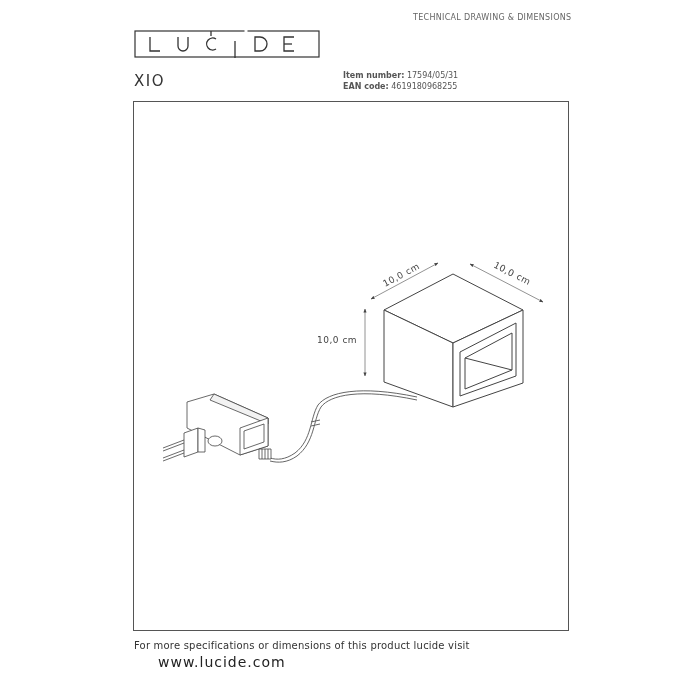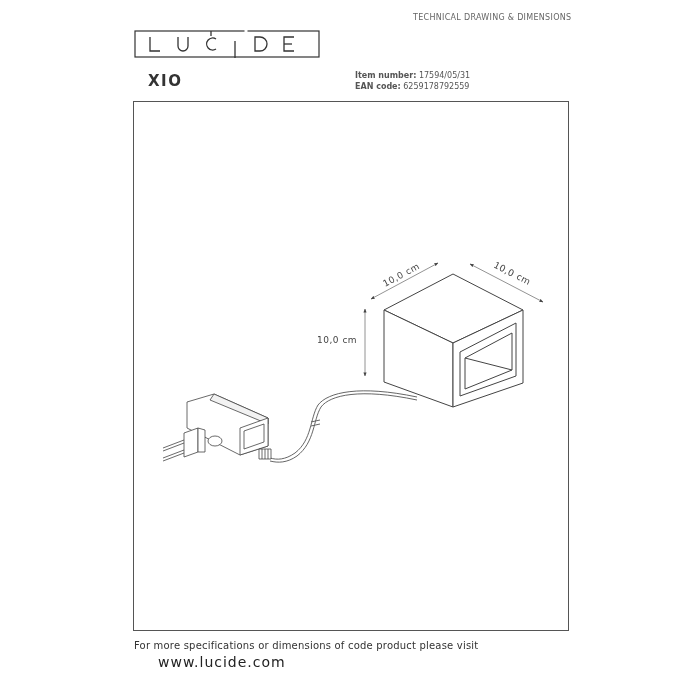--- a/index.html
+++ b/index.html
@@ -1,21 +1,21 @@
 <!DOCTYPE html>
 <html><head>
 <meta charset="utf-8">
 <style>
   html, body { margin:0; padding:0; background:#ffffff; }
   body { width:700px; height:700px; position:relative; overflow:hidden; font-family:"DejaVu Sans", sans-serif; color:#333; }
   .logo { position:absolute; left:134px; top:28px; width:186px; height:32px; }
   .logo svg { display:block; }
   .doc-title { position:absolute; left:413px; top:13px; font-size:8px; letter-spacing:0.3px; color:#666; white-space:nowrap; }
-  .product-name { position:absolute; left:148px; top:72px; font-size:15px; letter-spacing:1.5px; color:#333; font-weight:700; }
-  .meta { position:absolute; left:343px; top:70px; font-size:8px; line-height:11px; color:#444;margin-left:12px; }
+  .product-name { position:absolute; left:134px; top:72px; font-size:15px; letter-spacing:1.5px; color:#333; font-weight:400; }
+  .meta { position:absolute; left:343px; top:70px; font-size:8px; line-height:11px; color:#444; }
   .meta .lbl { font-weight:bold; color:#555; }
   .meta .val { color:#555; }
   .frame { position:absolute; left:133px; top:101px; width:436px; height:530px; border:1.5px solid #555; box-sizing:border-box; }
   .drawing { position:absolute; left:0; top:0; }
   .footer-note { position:absolute; left:134px; top:640px; font-size:10px; color:#333; letter-spacing:0.2px; white-space:nowrap; }
   .footer-url { position:absolute; left:134px; top:654px; font-size:14px; color:#222; letter-spacing:1px;margin-left:24px; }
   .dim-label { font-family:"DejaVu Sans", sans-serif; font-size:9px; fill:#444; letter-spacing:0.5px; }
 </style>
 </head>
 <body>
@@ -47,21 +47,21 @@
 
 <div class="product-name">XIO</div>
 
 <div class="meta">
   <div>
     <span class="lbl">Item number:</span>
     <span class="val">17594/05/31</span>
   </div>
   <div>
     <span class="lbl">EAN code:</span>
-    <span class="val">6259178792559</span>
+    <span class="val">4619180968255</span>
   </div>
 </div>
 
 <div class="frame"></div>
 
 <svg class="drawing" width="700" height="700" viewBox="0 0 700 700">
   <defs>
     <marker id="arr" viewBox="0 0 10 10" refX="9" refY="5" markerWidth="5" markerHeight="5" orient="auto-start-reverse">
       <path d="M0,1 L10,5 L0,9 z" fill="#444"></path>
     </marker>
@@ -114,14 +114,14 @@
 
     <line x1="184" y1="440" x2="163" y2="448"></line>
     <line x1="184" y1="443" x2="163" y2="451"></line>
     <line x1="184" y1="450" x2="163" y2="458"></line>
     <line x1="184" y1="453" x2="163" y2="461"></line>
 
     <ellipse cx="215" cy="441" rx="7" ry="5"></ellipse>
   </g>
 </svg>
 
-<div class="footer-note">For more specifications or dimensions of code product please visit</div>
+<div class="footer-note">For more specifications or dimensions of this product lucide visit</div>
 <div class="footer-url">www.lucide.com</div>
 
 </body></html>

